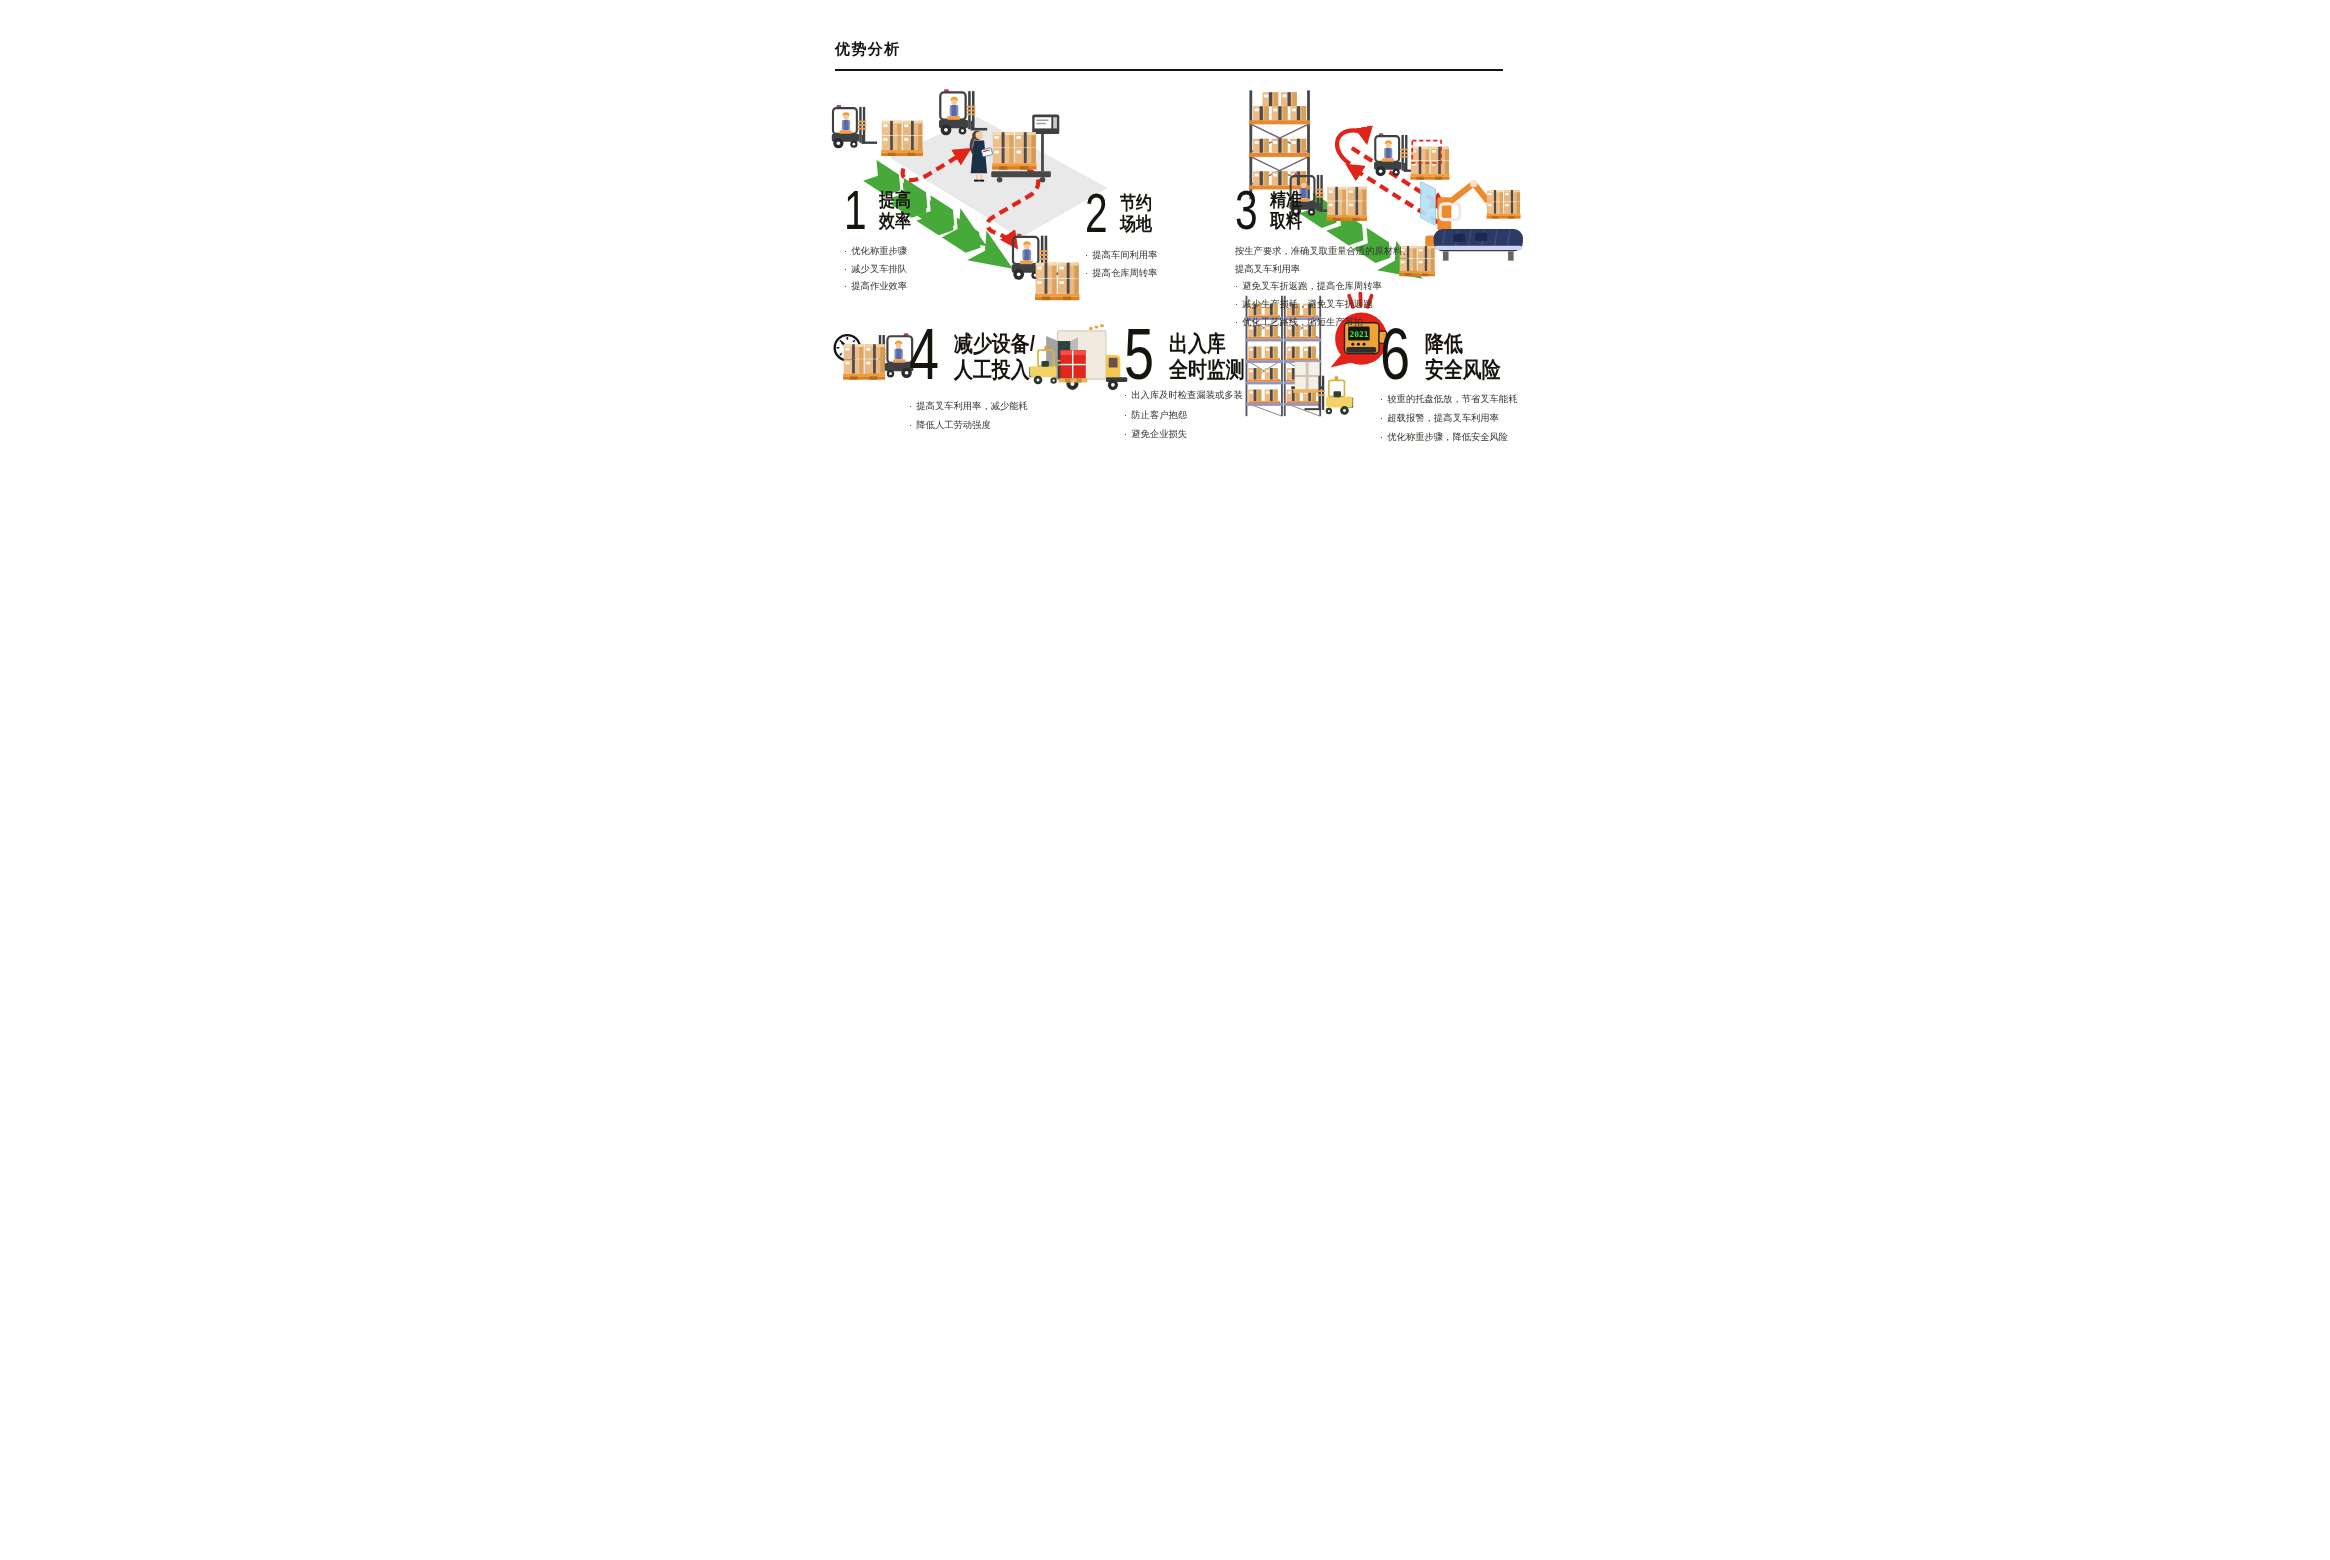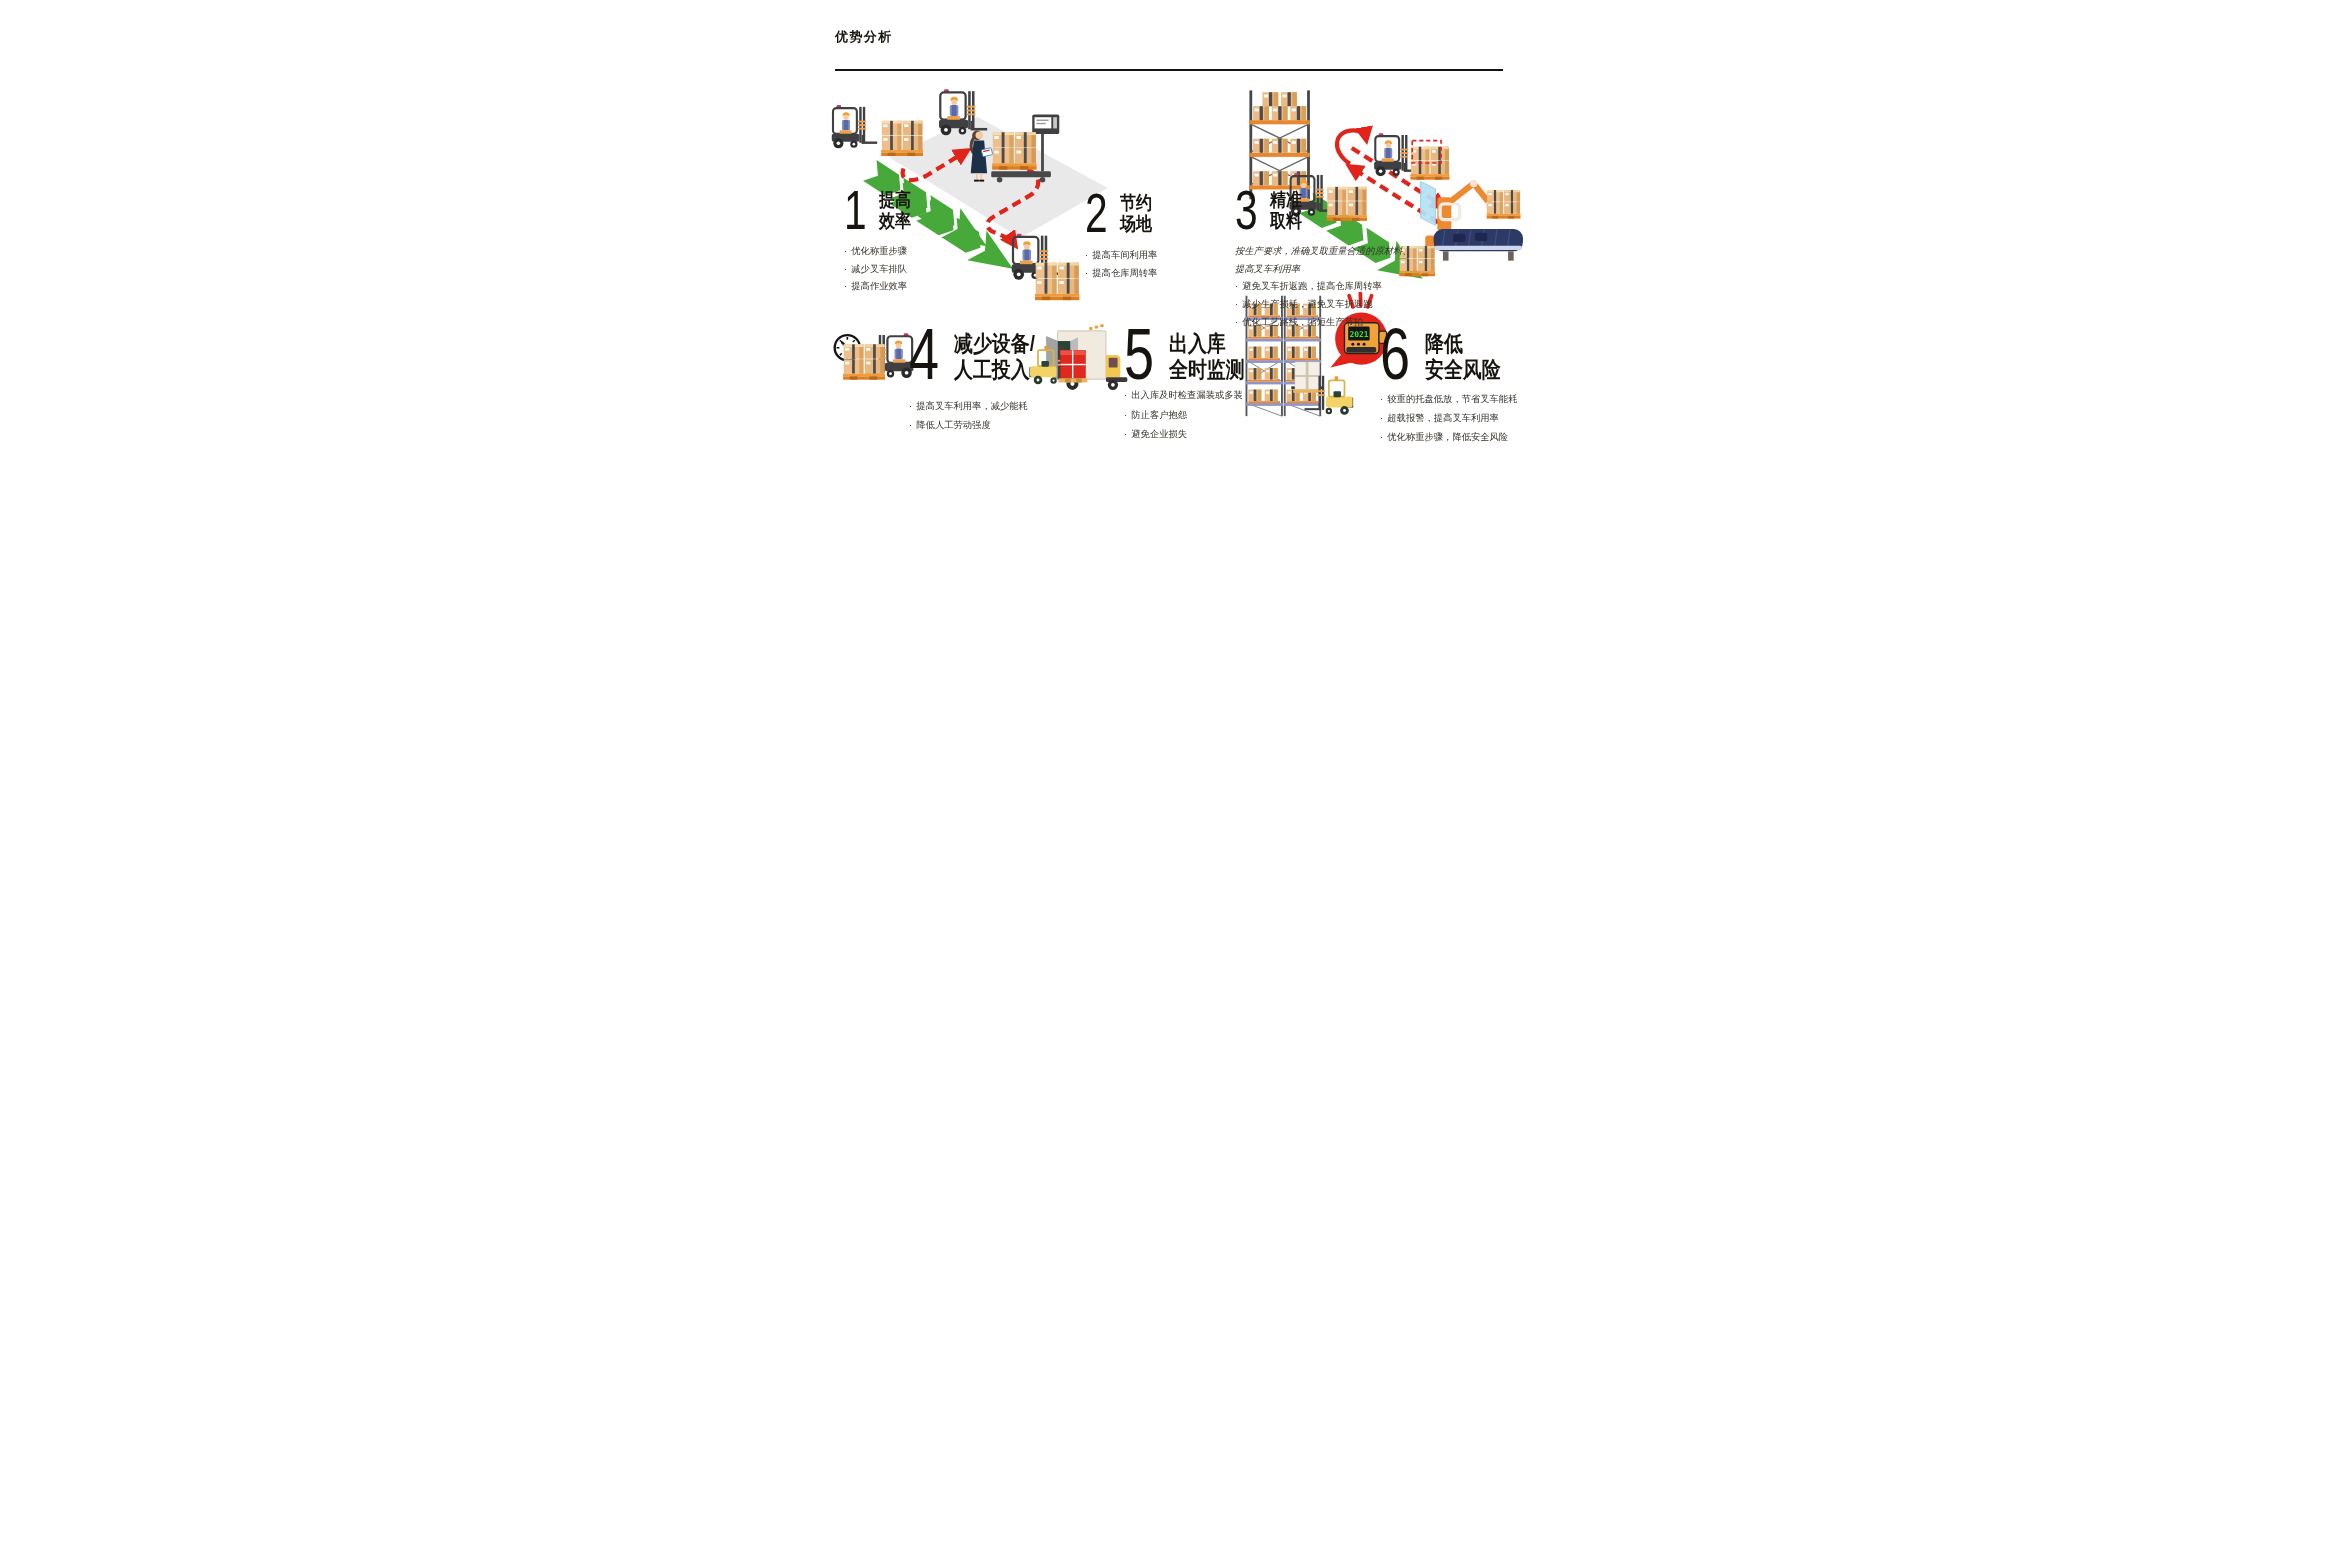--- a/index.html
+++ b/index.html
@@ -1,33 +1,33 @@
 <!DOCTYPE html>
 <html style="font-size:7.5px"><head>
 <meta charset="utf-8">
 <style>
   html,body{margin:0;padding:0;background:#fff;}
   body{font-family:"Liberation Sans","DejaVu Sans",sans-serif;}
   .canvas{position:relative;width:746px;height:446px;background:#fff;overflow:hidden;margin:0 auto;}
-  .page-title{position:absolute;left:43px;top:28px;font-size:13px;font-weight:700;color:#17140f;letter-spacing:1.4px;}
+  .page-title{position:absolute;left:43px;top:40px;font-size:15px;font-weight:700;color:#17140f;letter-spacing:1.4px;}
   .title-rule{position:absolute;left:43px;top:69px;width:668px;height:1.9px;background:#17140f;}
   .scene{position:absolute;}
   .sec{position:absolute;color:#17140f;}
   .sec-head{display:flex;align-items:flex-end;gap:4.7px;}
   .num{display:inline-block;font-weight:400;line-height:.78;color:#17140f;transform:scaleX(.74);transform-origin:left bottom;}
   .num-top{font-size:55px;}
   .num-bot{font-size:73px;}
   .titles{font-weight:700;color:#17140f;transform:scaleX(.86);transform-origin:left bottom;white-space:nowrap;}
   .titles-top{font-size:18.6px;line-height:21.4px;}
   .titles-bot{font-size:22px;line-height:26px;}
   .bullets{list-style:none;margin:0;padding:0;}
   .bullets li{display:flex;gap:4.2px;font-size:9.3px;line-height:12.6px;color:#353029;margin-bottom:5.1px;white-space:nowrap;}
   .sec-bot .bullets li{margin-bottom:6.5px;}
   .dot{flex:0 0 auto;color:#353029;}
-  .intro{margin:0;font-size:9.3px;line-height:12.6px;color:#353029;font-style:italic;}
+  .intro{margin:0;font-size:9.3px;line-height:12.6px;color:#353029;}
   .intro div{margin-bottom:5.1px;white-space:nowrap;}
   svg{display:block;}
 </style>
 </head>
 <body>
 
 <div class="canvas">
 
   <svg width="0" height="0" style="position:absolute" aria-hidden="true">
     <defs>

